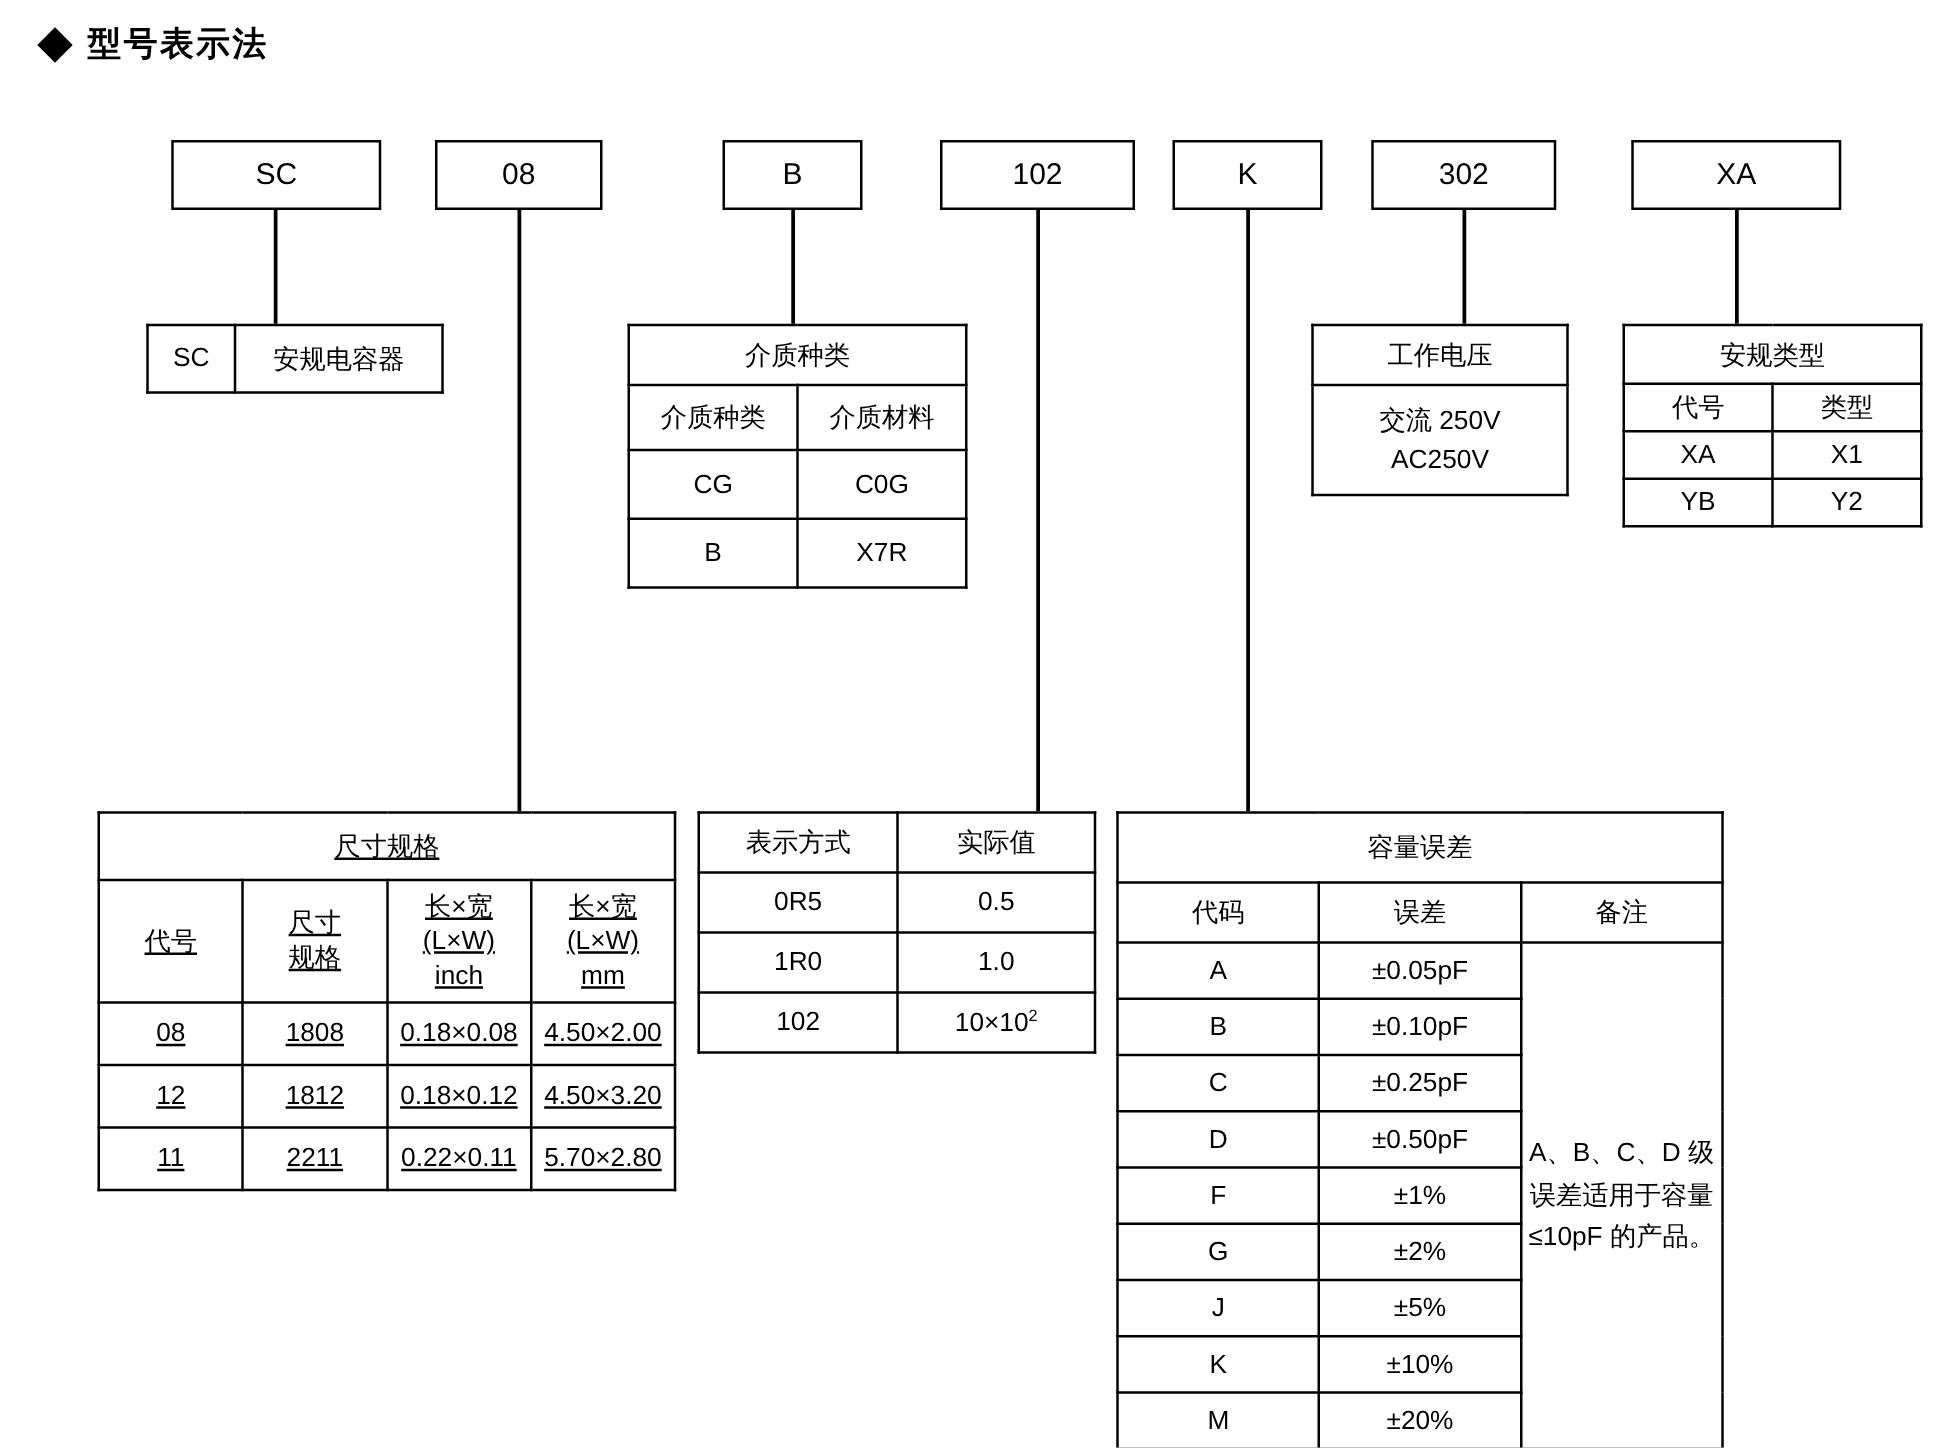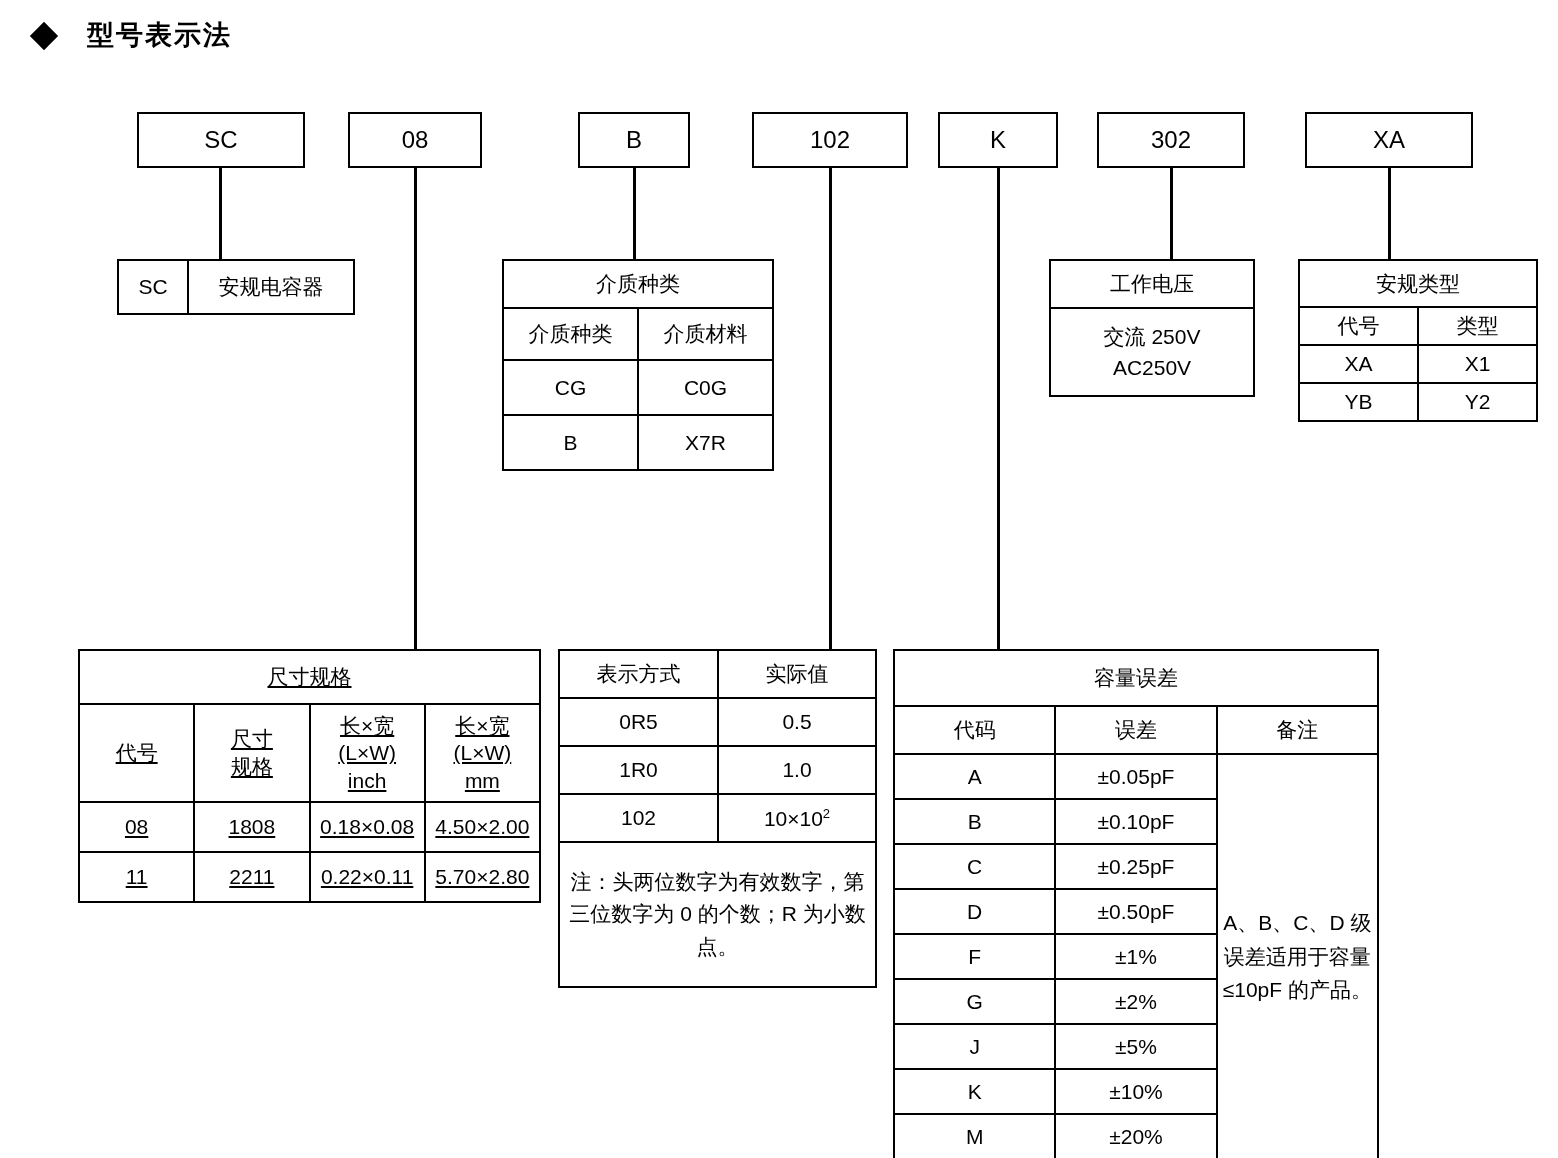--- a/index.html
+++ b/index.html
@@ -10,21 +10,21 @@
     font-family: "Liberation Sans", "DejaVu Sans", sans-serif;
     color: #000000;
     position: relative;
     overflow: hidden;
   }
   #canvas { position: absolute; left: 0; top: 0; width: 1558px; height: 1158px; }
 
   
   .title-row {
     position: absolute; left: 34px; top: 22px;
-    display: flex; align-items: center; gap: 33px;
+    display: flex; align-items: center; gap: 16px;
   }
   .diamond {
     width: 20px; height: 20px; background: #000; transform: rotate(45deg);
   }
   .title-text {
     font-size: 27px; font-weight: bold; letter-spacing: 2px;
     line-height: 1;
   }
 
   
@@ -203,20 +203,26 @@
         <div>mm</div>
       </td>
     </tr>
     <tr>
       <td class="outer" style="height:50px;">08</td>
       <td class="outer">1808</td>
       <td class="outer">0.18×0.08</td>
       <td class="outer">4.50×2.00</td>
     </tr>
     <tr>
+      <td class="outer" style="height:50px;">12</td>
+      <td class="outer">1812</td>
+      <td class="outer">0.18×0.12</td>
+      <td class="outer">4.50×3.20</td>
+    </tr>
+    <tr>
       <td class="outer" style="height:50px;">11</td>
       <td class="outer">2211</td>
       <td class="outer">0.22×0.11</td>
       <td class="outer">5.70×2.80</td>
     </tr>
   </tbody>
     </table>
 
   <table class="t" style="left:558px; top:649px; width:317px;">
     <tbody>
@@ -231,23 +237,20 @@
     <tr>
       <td class="outer" style="height:48px;">1R0</td>
       <td class="outer">1.0</td>
     </tr>
     <tr>
       <td class="outer" style="height:48px;">102</td>
       <td class="outer">
         <span>10×10</span><span class="sup">2</span>
       </td>
     </tr>
-    <tr>
-      <td class="outer note-cell" colspan="2" style="height:145px;">注：头两位数字为有效数字，第三位数字为 0 的个数；R 为小数点。</td>
-    </tr>
   </tbody>
     </table>
 
   <table class="t" style="left:893px; top:649px; width:486px;">
     <tbody>
         <tr>
       <td class="outer cap-title" colspan="3" style="height:56px;">容量误差</td>
     </tr>
     <tr>
       <td class="outer hdr" style="width:82px; height:48px;">代码</td>

